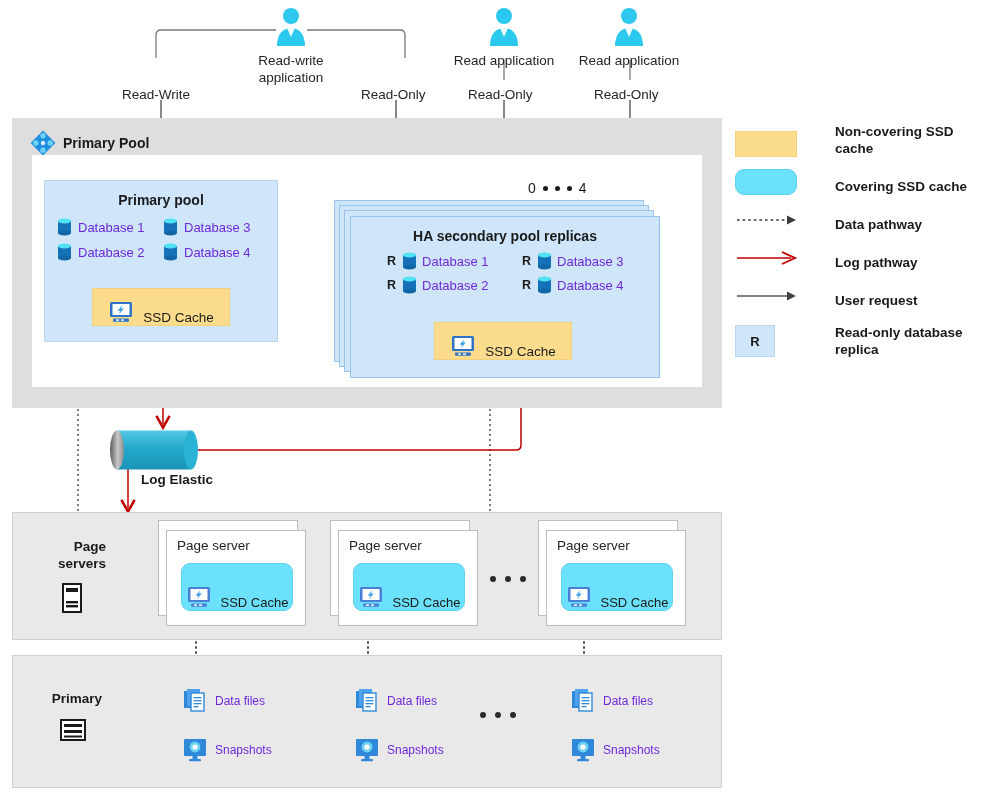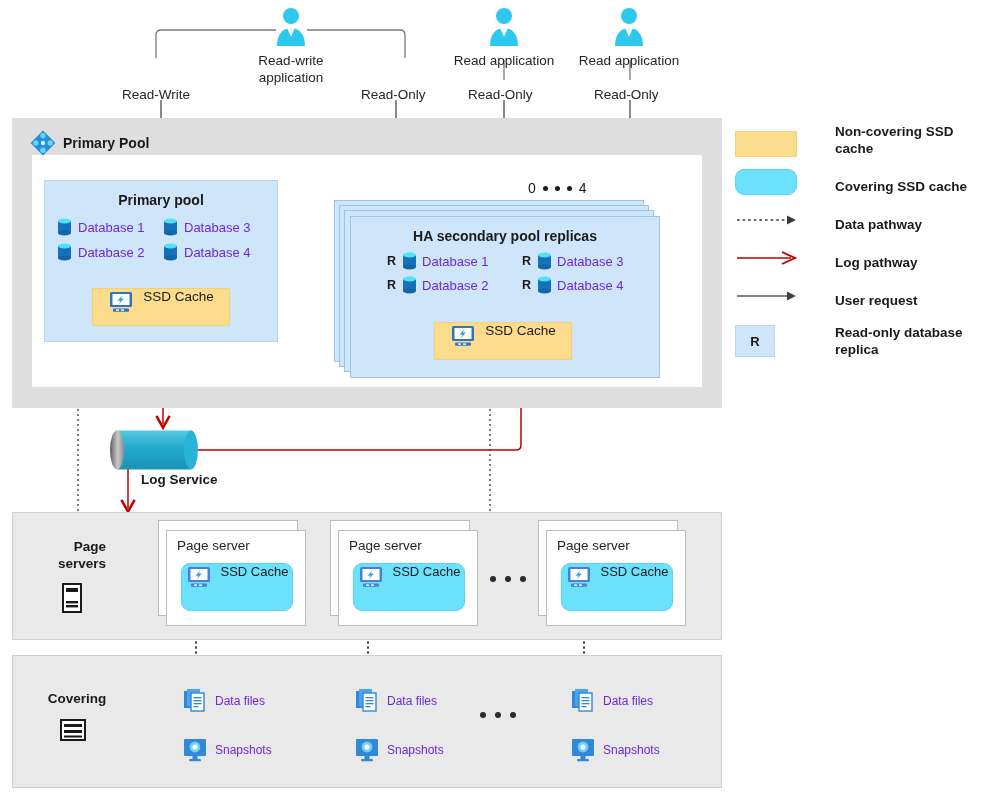--- a/index.html
+++ b/index.html
@@ -69,21 +69,21 @@
   .rs2 { left:5px;  top:5px;  }
   .rs1 { left:10px; top:10px; }
   .rs0 { left:16px; top:16px; width:310px; height:162px; }
 
   .rep-grid { display:flex; flex-wrap:wrap; margin:8px 0 0 36px; width:270px; }
   .rep-cell { width:135px; display:flex; align-items:center; gap:5px; margin-bottom:6px; }
   .rep-cell .lbl { font-size:13px; }
 
   
   .ssd {
-    display:flex; align-items:flex-start; justify-content:center; gap:9px;
+    display:flex; align-items:flex-end; justify-content:center; gap:9px;
   }
   .ssd-yellow { background:#fbdc8d; border:1px solid #f3d179; }
   .ssd-cyan   { background:#6ce1fb; border:1px solid #5ed2ef; border-radius:9px; }
   .ssd-txt { font-size:13.5px; color:#1a1a1a; white-space:nowrap; }
 
   .ssd-primary  { left:92px;  top:288px; width:138px; height:38px; }
   .ssd-replica  { left:434px; top:322px; width:138px; height:38px; }
 
   
   .log-cyl { left:104px; top:430px; width:94px; height:40px; }
@@ -386,21 +386,21 @@
     <span class="ssd-txt">SSD Cache</span>
   </div>
 
   <div class="abs log-cyl">
     <svg width="94" height="40" viewBox="0 0 94 40">
       <rect x="13" y="0.5" width="74" height="39" fill="url(#cylBody)"></rect>
       <ellipse cx="87" cy="20" rx="7" ry="19.5" fill="#2ab3d6"></ellipse>
       <ellipse cx="13" cy="20" rx="7" ry="19.5" fill="url(#cylCap)"></ellipse>
     </svg>
   </div>
-  <div class="abs lbl-bold log-label">Log Service</div>
+  <div class="abs lbl-bold log-label">Log Elastic</div>
 
   <div class="abs band-pageservers"></div>
 
   <div class="abs lbl-bold ps-sec-label">
     <span style="white-space:pre-line">Page
 servers</span>
   </div>
   <div class="abs ps-rack">
     <svg width="20" height="30" viewBox="0 0 20 30">
       <rect x="1" y="1" width="18" height="28" fill="#ffffff" stroke="#1a1a1a" stroke-width="2"></rect>
@@ -465,21 +465,21 @@
           <rect x="8" y="20.4" width="3" height="1.4" fill="#ffffff"></rect>
           <rect x="13" y="20.4" width="3" height="1.4" fill="#ffffff"></rect>
         </svg>
         <span class="ssd-txt">SSD Cache</span>
       </div>
     </div>
   </div>
 
   <div class="abs band-storage"></div>
 
-  <div class="abs lbl-bold st-sec-label">Covering</div>
+  <div class="abs lbl-bold st-sec-label">Primary</div>
   <div class="abs st-rack">
     <svg width="26" height="26" viewBox="0 0 26 26">
       <rect x="1" y="3" width="24" height="20" fill="#ffffff" stroke="#1a1a1a" stroke-width="2"></rect>
       <rect x="4" y="7" width="18" height="3" fill="#1a1a1a"></rect>
       <rect x="4" y="13" width="18" height="3" fill="#1a1a1a"></rect>
       <rect x="4" y="18.5" width="18" height="2" fill="#1a1a1a"></rect>
     </svg>
   </div>
 
   <div class="abs st-row stg1-d">

